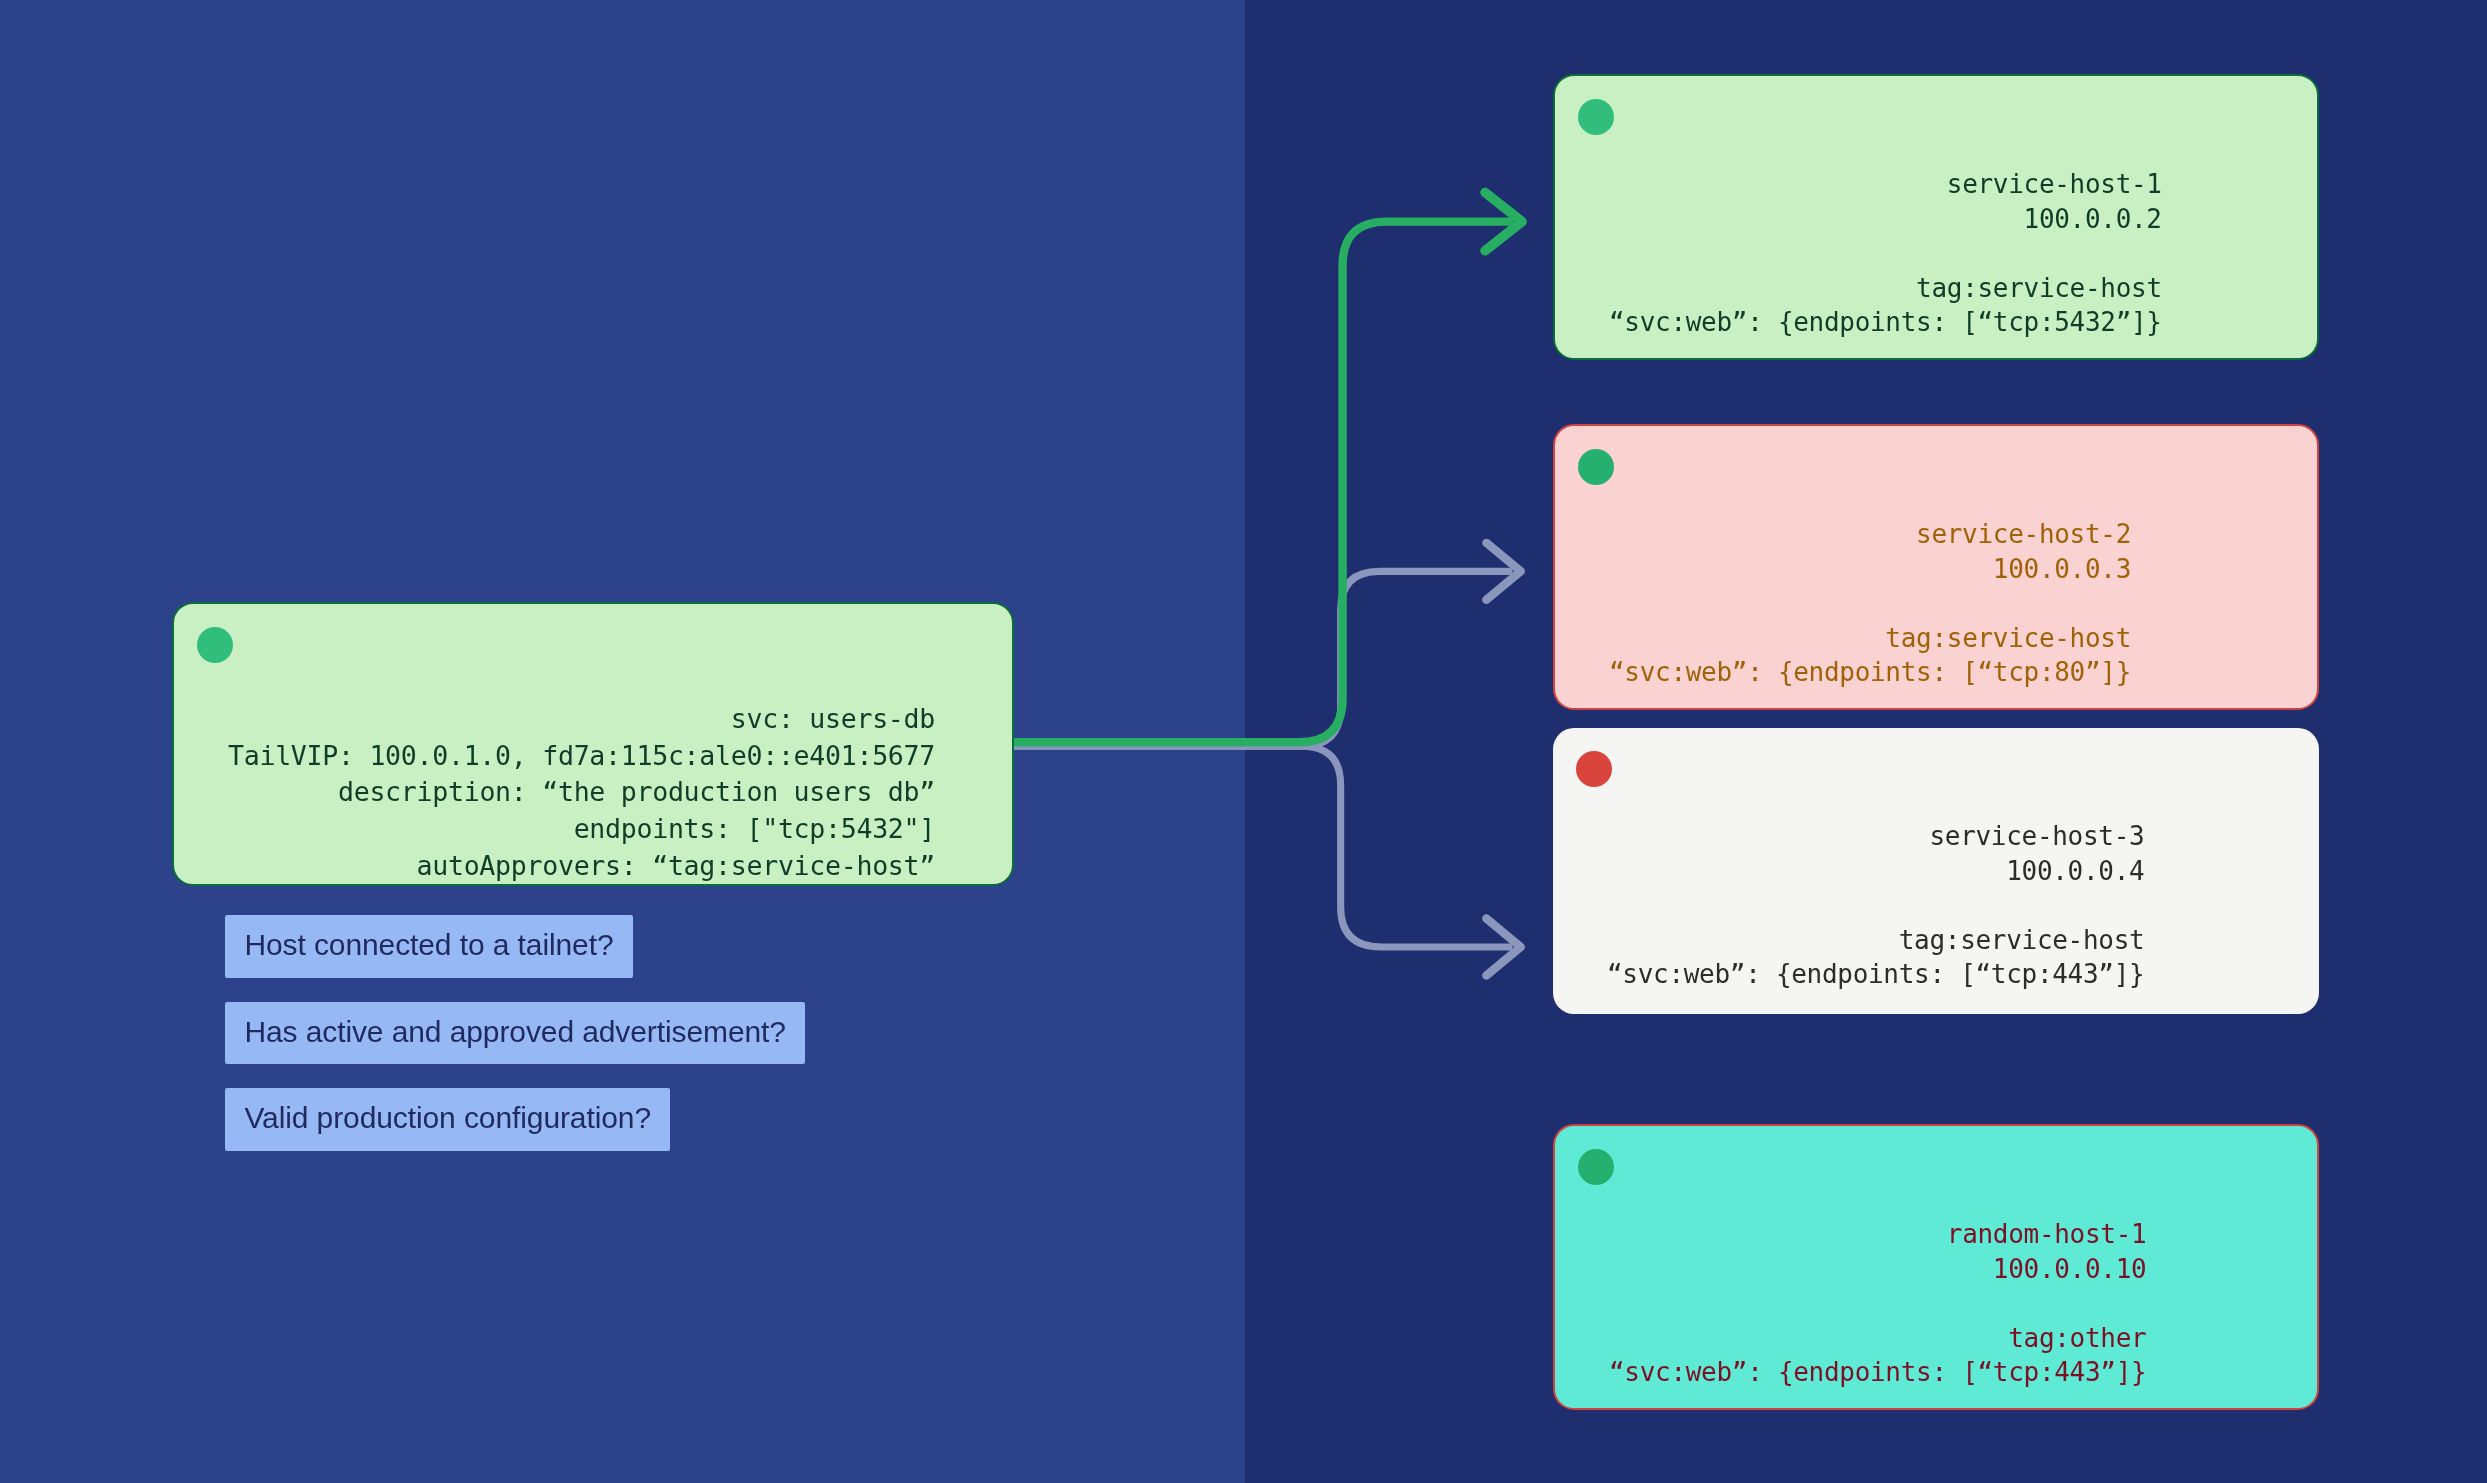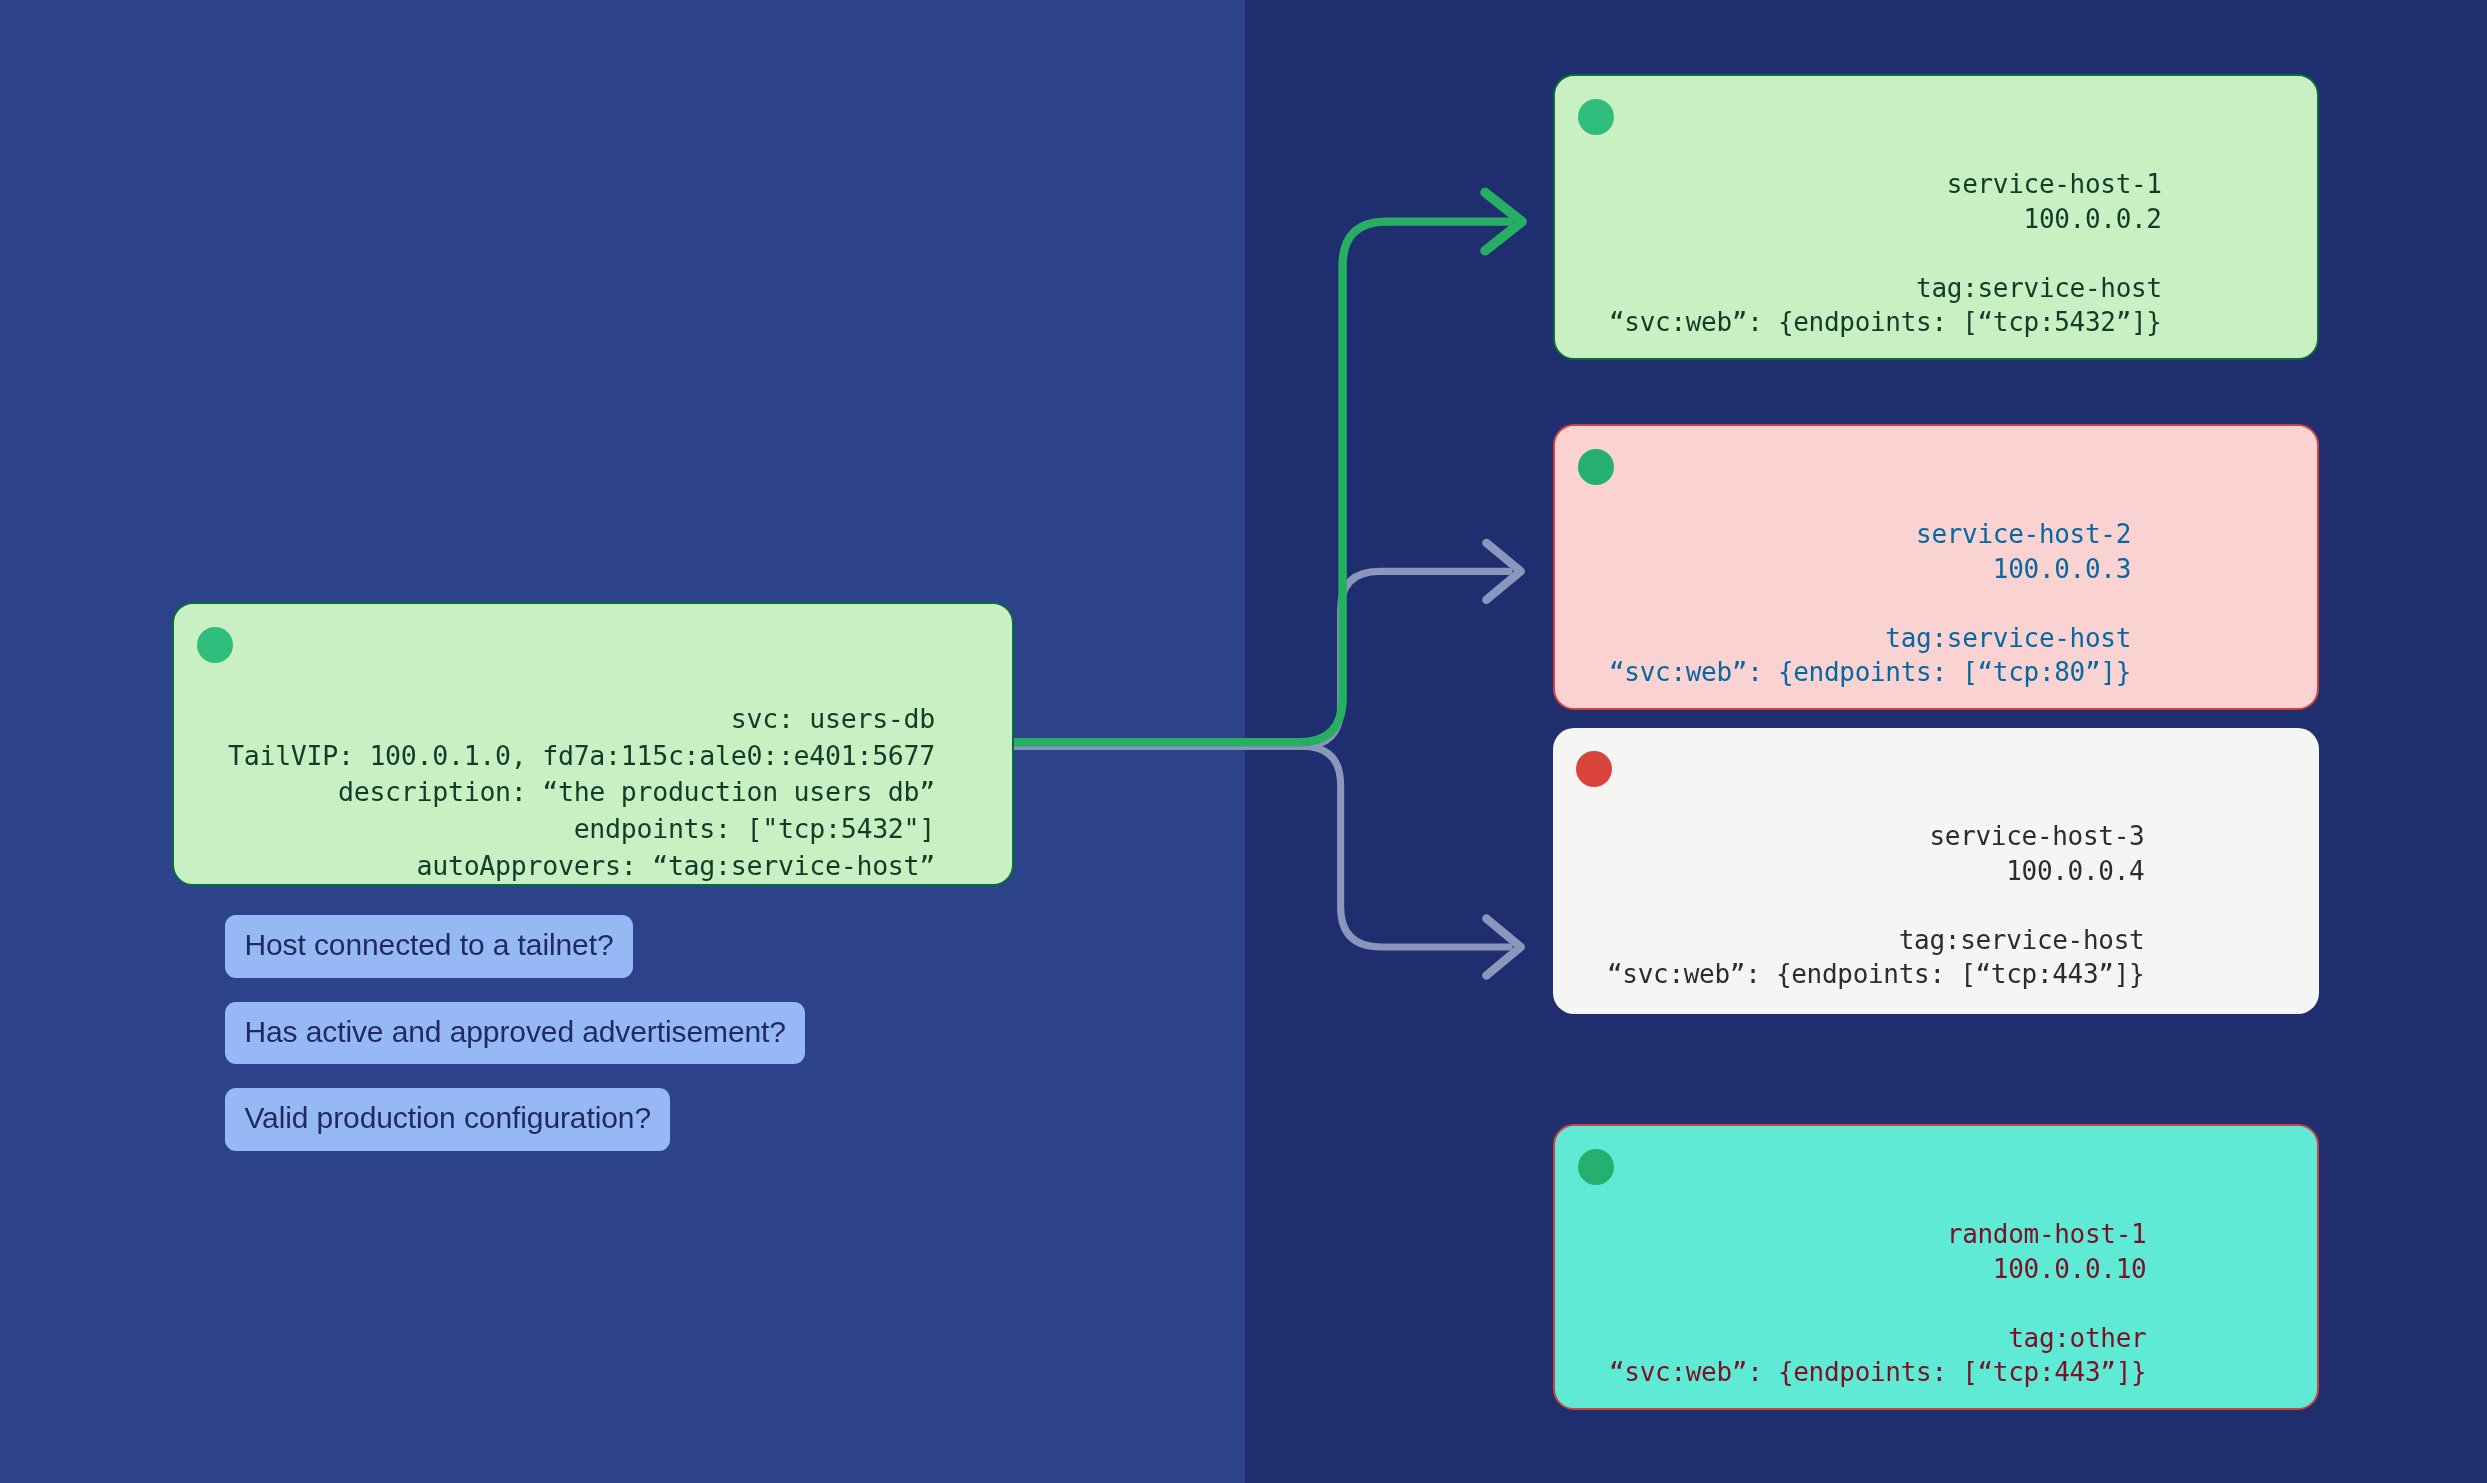--- a/index.html
+++ b/index.html
@@ -74,21 +74,21 @@
   }
   #host-card-1 .dot  { background:#31bd7c; }
   #host-card-1 .body { color:#0f3d28; }
 
   #host-card-2 {
     top:424px;
     background:#fbd2d2;
     border:2.6px solid #d0423f;
   }
   #host-card-2 .dot  { background:#25b06f; }
-  #host-card-2 .body { color:#0369a1; }
+  #host-card-2 .body { color:#a16207; }
 
   #host-card-3 {
     top:728px;
     background:#f5f5f3;
     border:none;
   }
   #host-card-3 .dot  { background:#d9453c; }
   #host-card-3 .body { color:#2c2c2c; }
 
   #host-card-4 {
@@ -103,21 +103,21 @@
   #questions {
     position:absolute;
     left:225px; top:915px;
     display:flex; flex-direction:column;
     gap:24px;
     align-items:flex-start;
   }
   .pill {
     background:#96b8f5;
     color:#1f2a5e;
-    border-radius:11px;
+    border-radius:2px;
     font-size:30px;
     padding:13px 19.4px 15.5px 19.4px;
     white-space:nowrap;
     letter-spacing:-0.1px;
   }
 </style>
 </head>
 <body>
 
 <div id="bg-left"></div>

